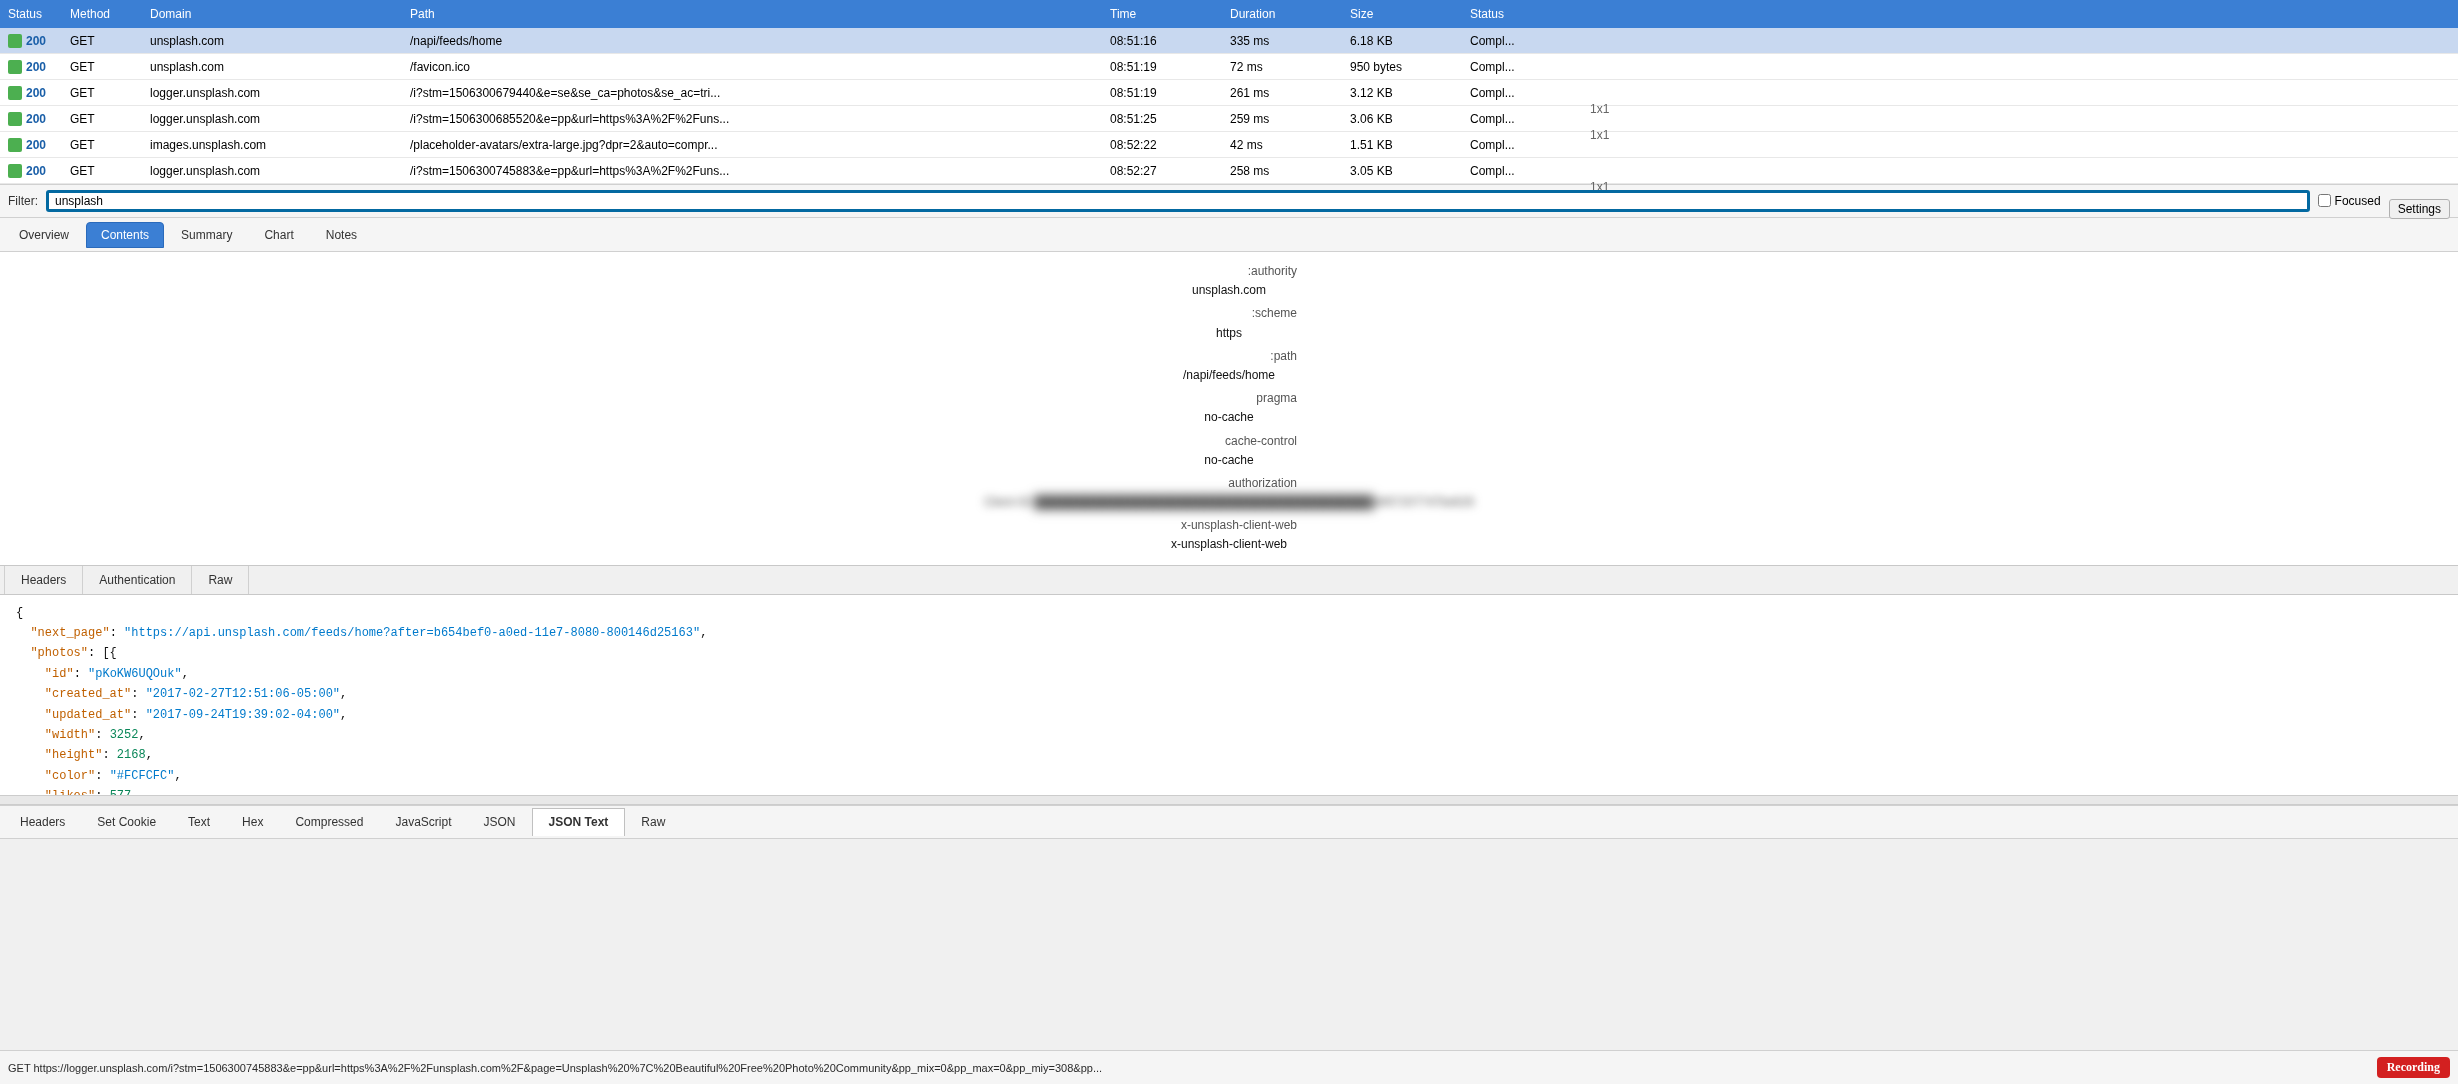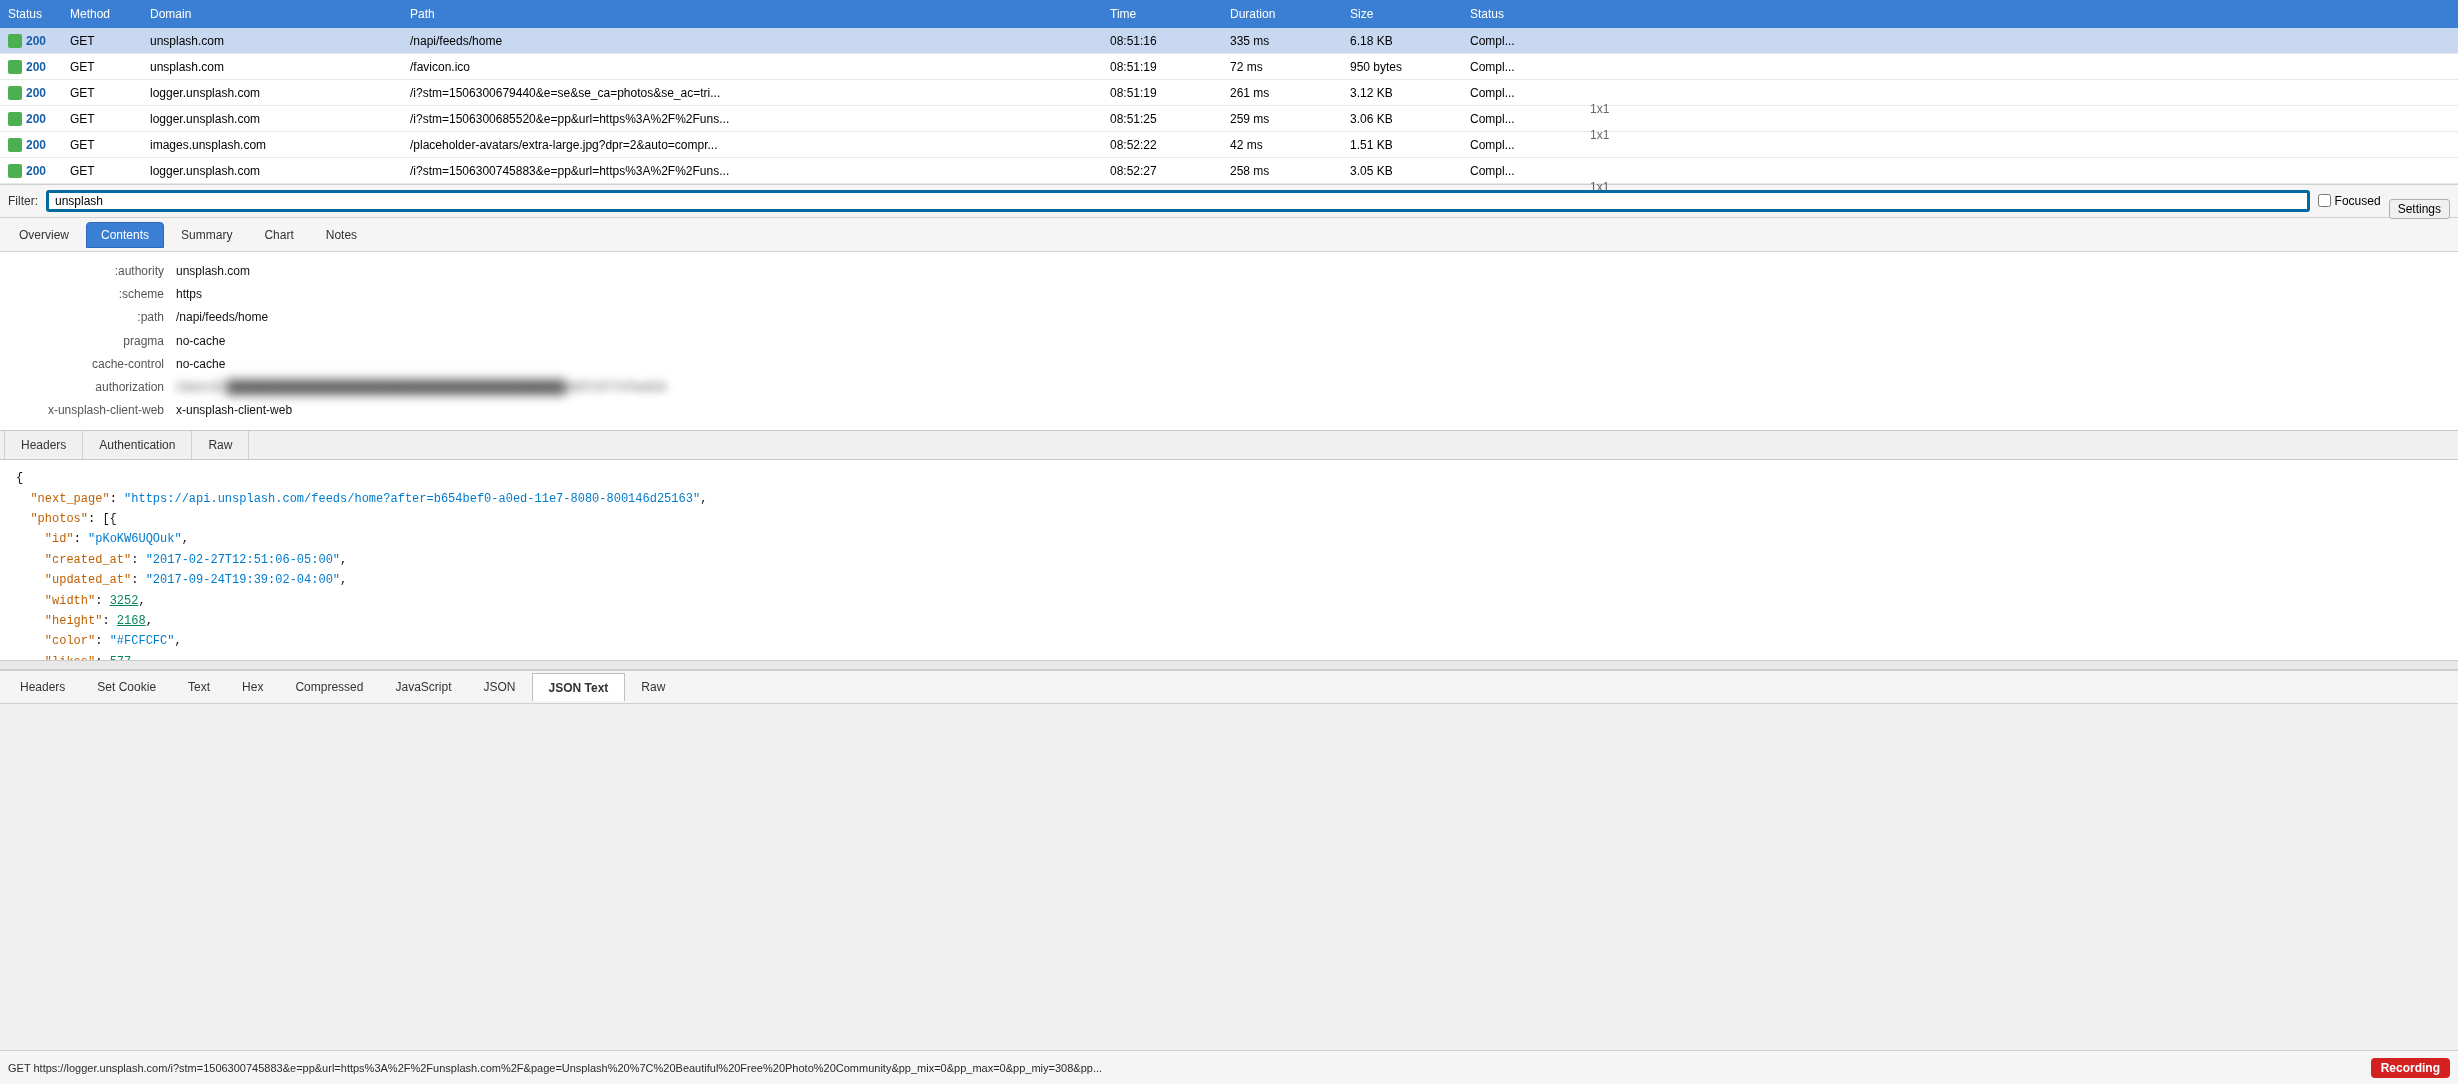--- a/index.html
+++ b/index.html
@@ -123,22 +123,23 @@
 
     
     .detail-content {
       background: white;
       padding: 8px 16px;
       font-size: 12px;
       line-height: 1.6;
     }
     .header-row {
       display: flex;
-      align-items: flex-end;
+      align-items: center;
       padding: 2px 0;
+      flex-direction: column;
     }
     .header-name {
       color: #555;
       text-align: right;
       width: 160px;
       flex-shrink: 0;
       padding-right: 12px;
       font-size: 12px;
     }
     .header-value {
@@ -182,21 +183,21 @@
       padding: 8px 16px;
       font-family: "SF Mono", "Menlo", "Courier New", monospace;
       font-size: 12px;
       line-height: 1.7;
       overflow: auto;
       height: 200px;
     }
     .json-brace { color: #111; }
     .json-key { color: #c06000; }
     .json-string { color: #007acc; }
-    .json-number { color: #098658; text-decoration: underline; }
+    .json-number { color: #098658; }
 
     
     .bottom-tabs {
       display: flex;
       align-items: center;
       height: 34px;
       background: #f5f5f5;
       border-bottom: 1px solid #d0d0d0;
       border-top: 1px solid #d0d0d0;
       padding: 0 4px;
@@ -244,20 +245,21 @@
     }
     .recording-badge {
       background: #d32020;
       color: white;
       padding: 3px 10px;
       border-radius: 4px;
       font-size: 12px;
       font-weight: 600;
       margin-left: 0;
       flex-shrink: 0;
+      font-family: Liberation Serif, serif;
     }
 
     .scrollbar-area {
       height: 10px;
       background: #e8e8e8;
       border-top: 1px solid #ccc;
       border-bottom: 1px solid #ccc;
     }
 
     .green-icon {

